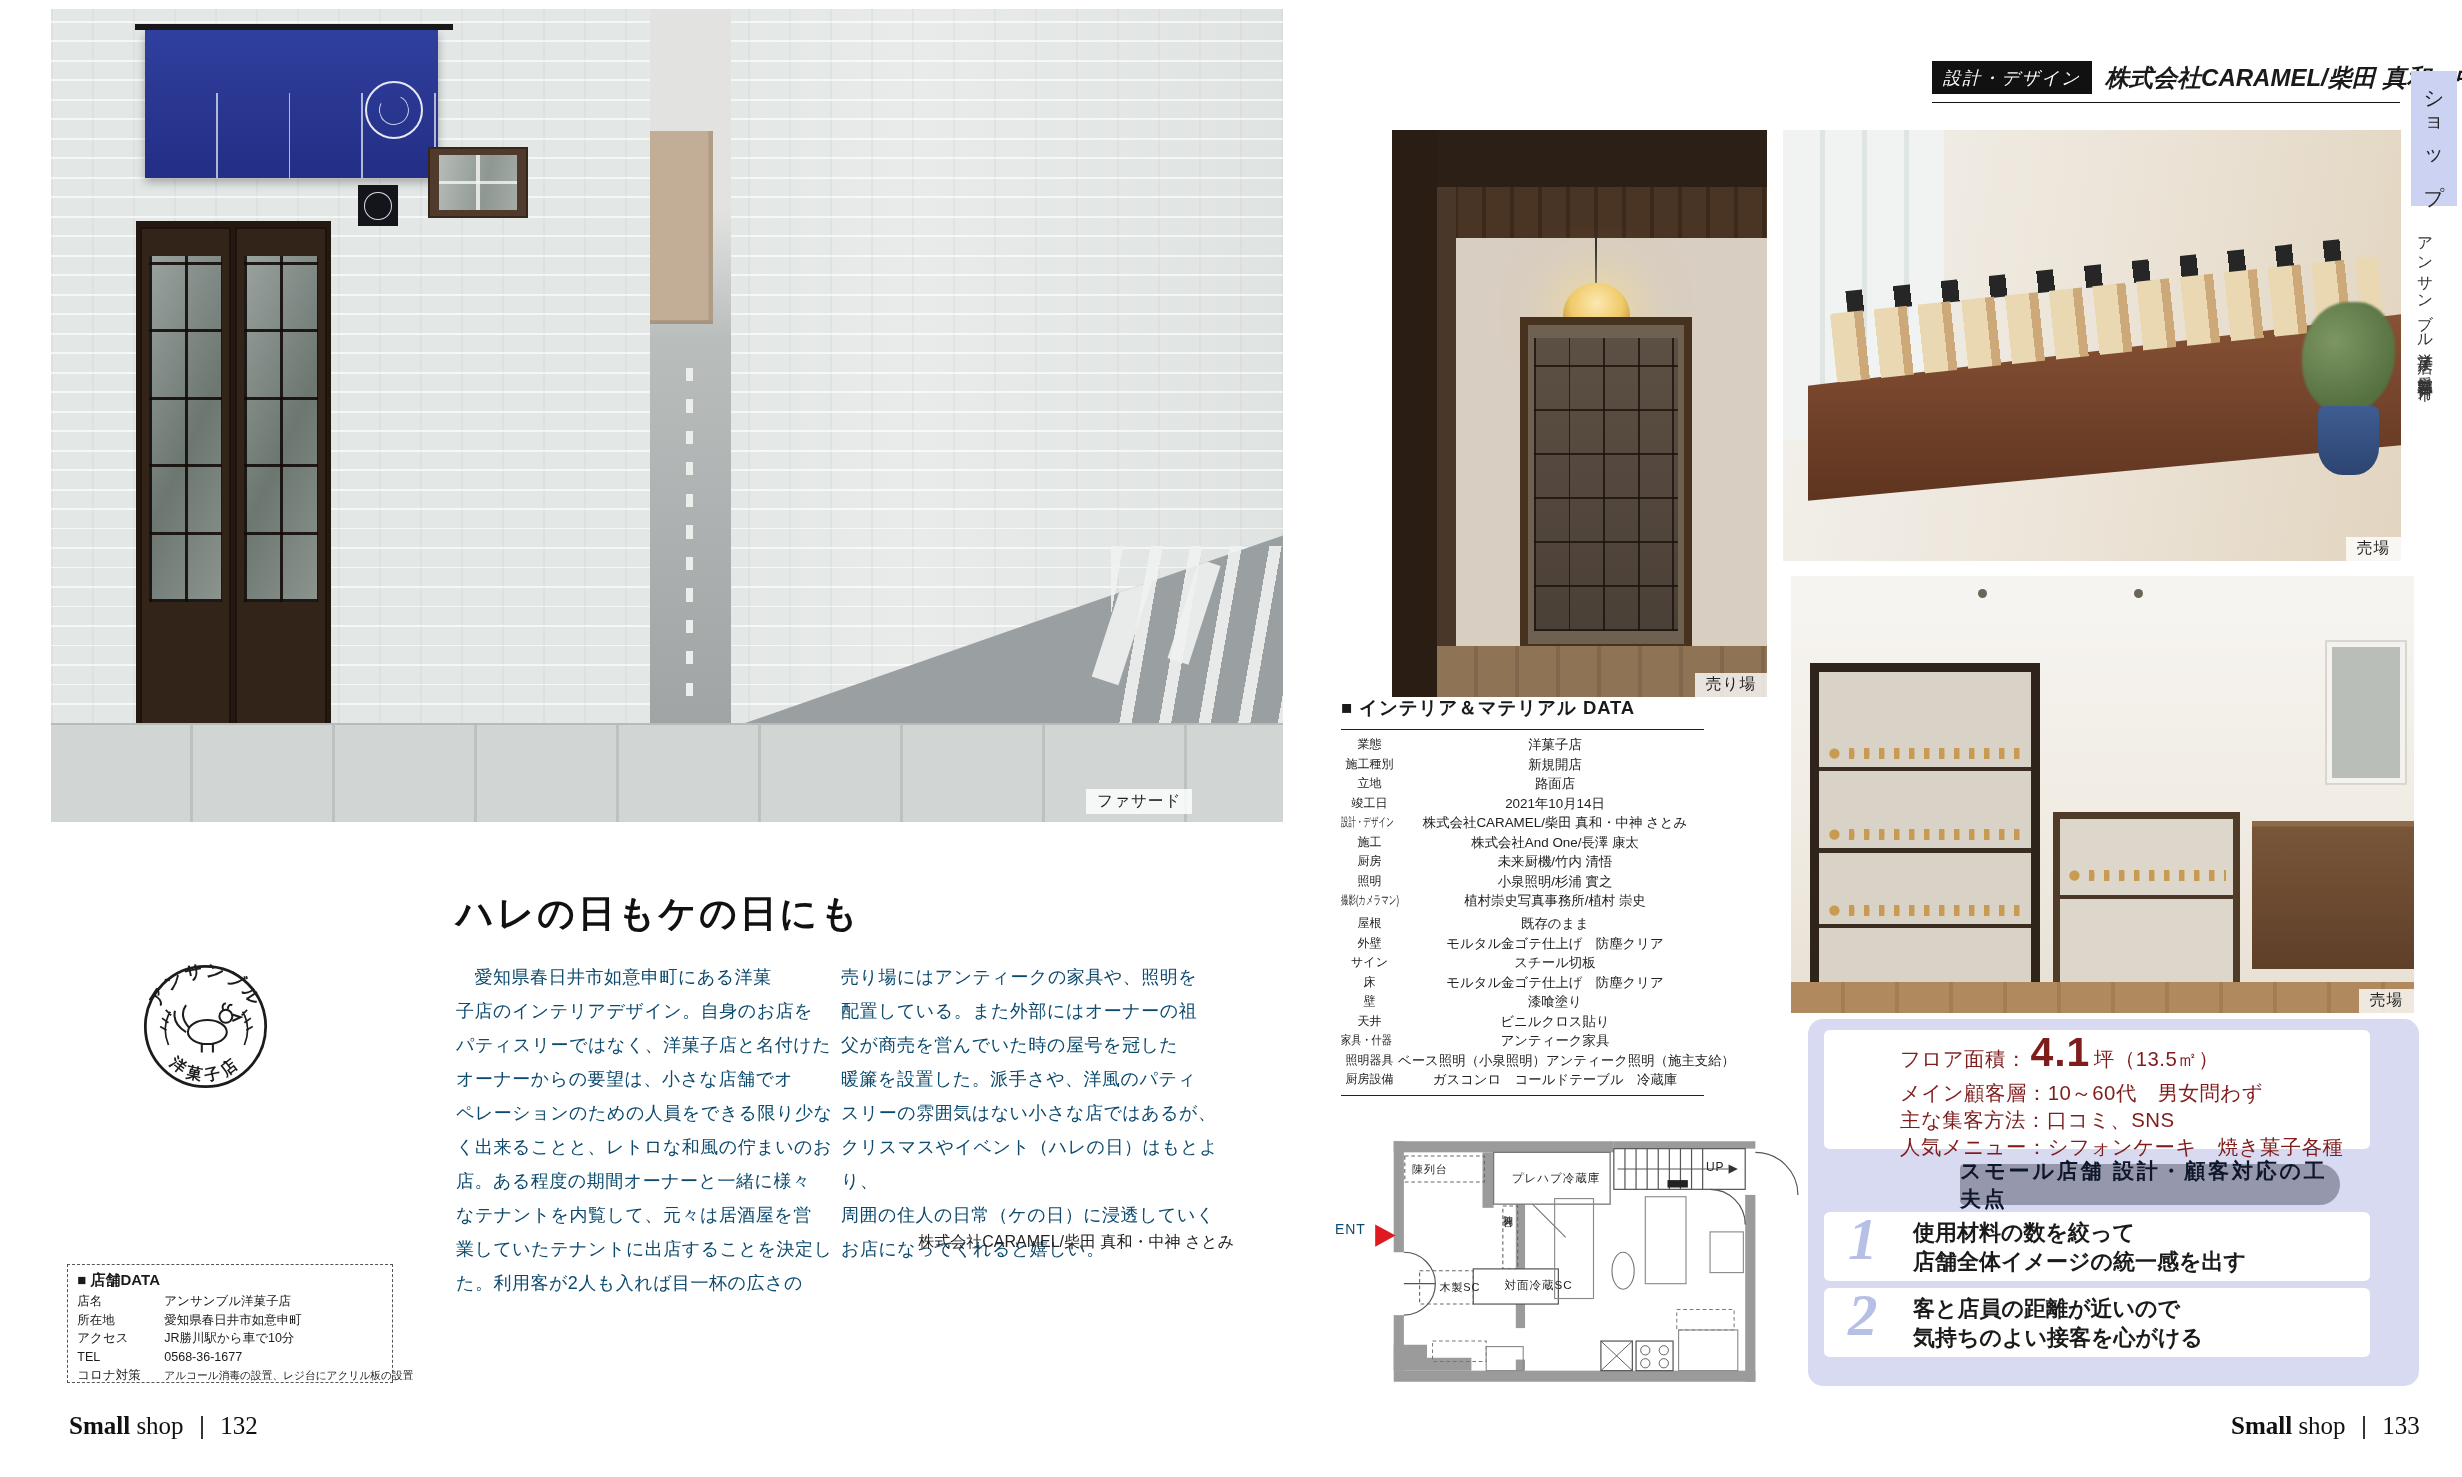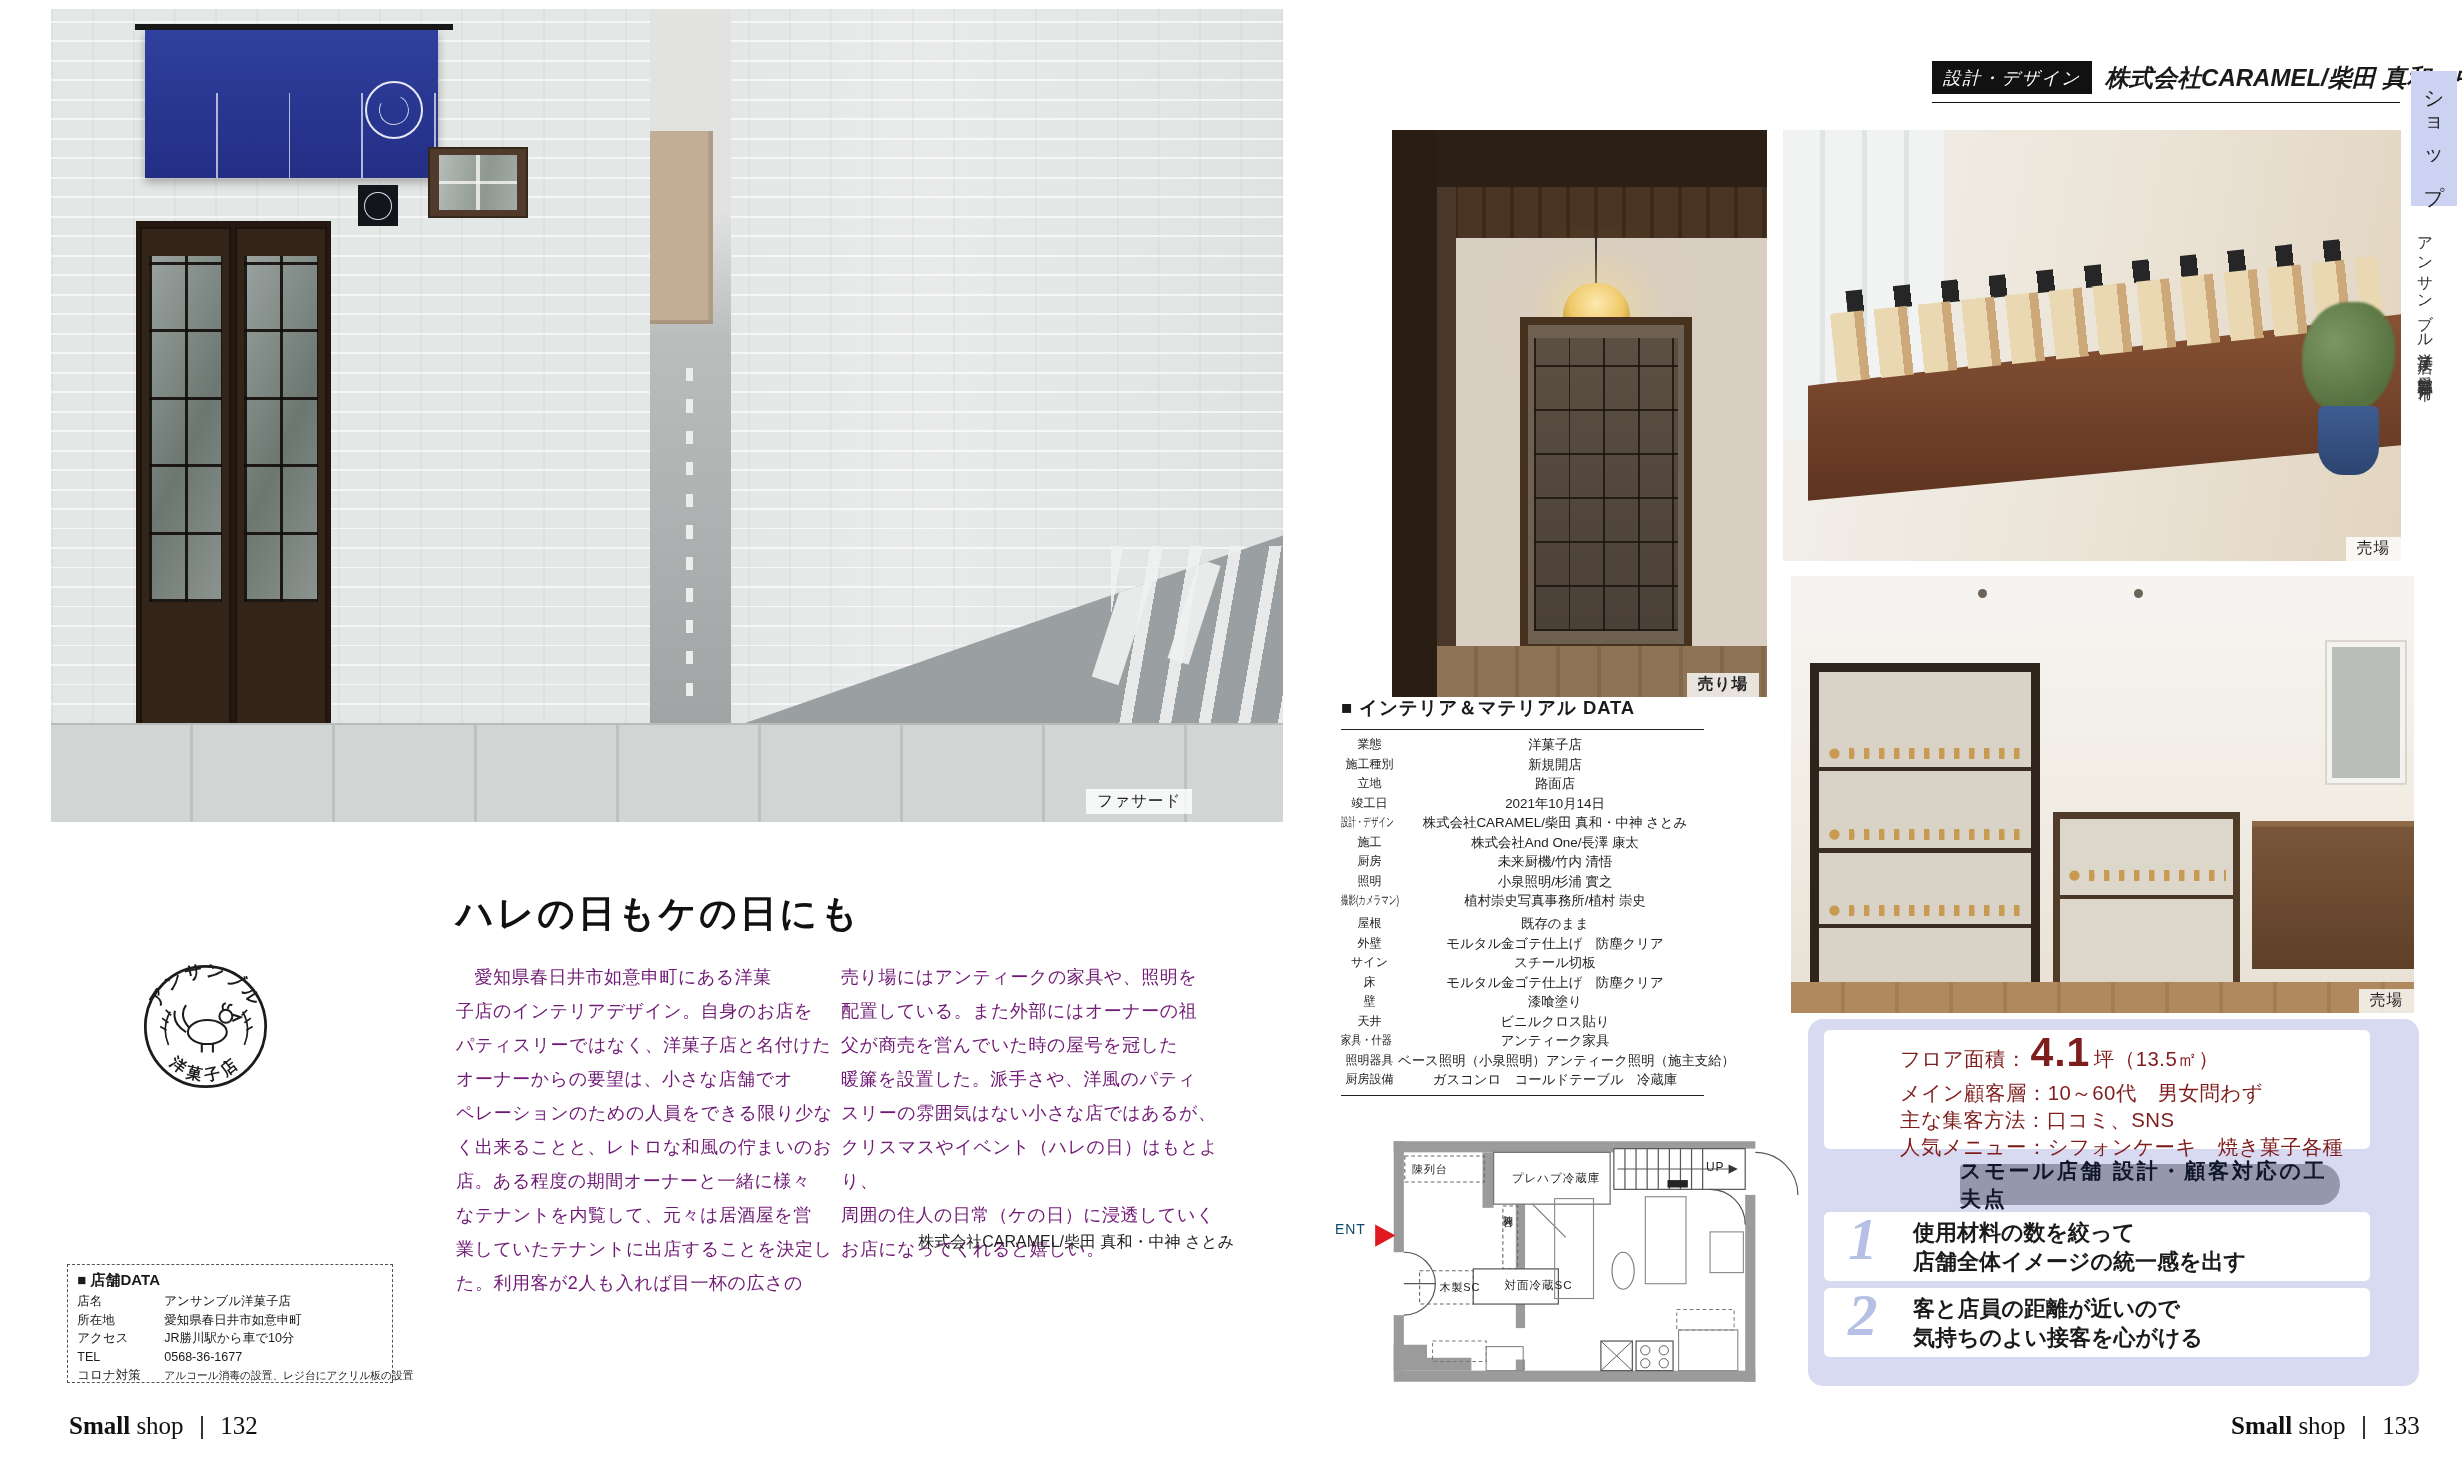--- a/index.html
+++ b/index.html
@@ -96,21 +96,21 @@
       background:repeating-radial-gradient(circle at 7.4px 5.6px, #c89a52 0 4.6px, rgba(0,0,0,0) 5.6px 15px);}
   #photoC .case2{position:absolute;left:42%;top:54%;width:30%;height:42%;background:#ddd6ca;border:7.4px solid #503a28;box-sizing:border-box;}
   #photoC .case2 .sh{position:absolute;left:0;right:0;height:3.7px;background:#4a3626;}
   #photoC .cab{position:absolute;left:74%;top:56%;width:26%;height:34%;background:linear-gradient(#7a573a,#5e3f28);box-shadow:inset 0 5.6px 0 #8f6a48;}
   #photoC .winr{position:absolute;left:86%;top:15%;width:11%;height:30%;background:#b9beb9;border:5.6px solid #f4f2ee;box-shadow:0 0 0 1.9px #d8d4cc;}
   #photoC .flr{position:absolute;left:0;right:0;bottom:0;height:7%;
       background:repeating-linear-gradient(90deg,#b08a5e 0 50px,#a37e53 50px 54px);}
   
   #headline{left:456px;top:889px;font-size:37px;font-weight:bold;letter-spacing:2.8px;color:#111;}
   .bodycol{position:absolute;top:960px;width:382px;font-size:18px;line-height:34px;
-           white-space:pre-line;color:#701a75;letter-spacing:0.5px;}
+           white-space:pre-line;color:#0c4a6e;letter-spacing:0.5px;}
   #col1{left:456px;} #col2{left:841px;width:393px;}
   #credit{left:841px;top:1232px;width:393px;text-align:right;font-size:16px;color:#222;}
   
   #stamp{left:137px;top:958px;}
   
   #shopbox{left:67px;top:1264px;width:326px;height:119px;border:1.9px dashed #555;padding:5.6px 9.3px;box-sizing:border-box;}
   #shopbox .title{font-size:15px;font-weight:bold;margin-bottom:2.8px;}
   .srow{display:flex;line-height:18.5px;font-size:12.5px;}
   .srow .slab{width:70px;flex:none;}
   .srow .sval{flex:1;margin-left:17px;}
@@ -292,21 +292,21 @@
     <div class="ceil"></div>
     <div class="fleft"></div>
     <div class="fleft2"></div>
     <div class="back"></div>
     <div class="stem"></div>
     <div class="lamp"></div>
     <div class="dw">
         <div class="gl"></div>
       </div>
     <div class="flr"></div>
-    <span class="photocap" style="right:8px;bottom:0;font-weight:bold;">売り場</span>
+    <span class="photocap" style="right:0;bottom:0;">売り場</span>
   </div>
 
   <div id="photoB" class="photo">
     <div class="winlight"></div>
     <div class="counter"></div>
     <div class="tags"></div>
     <div class="goods"></div>
     <div class="plant"></div>
     <div class="pot"></div>
     <span class="photocap" style="right:0;bottom:0;">売場</span>

